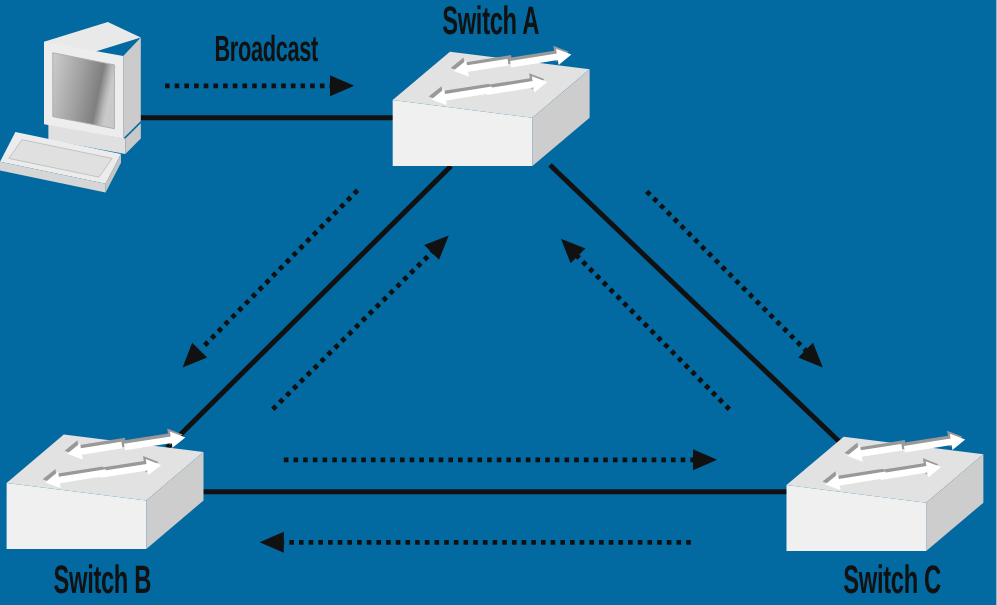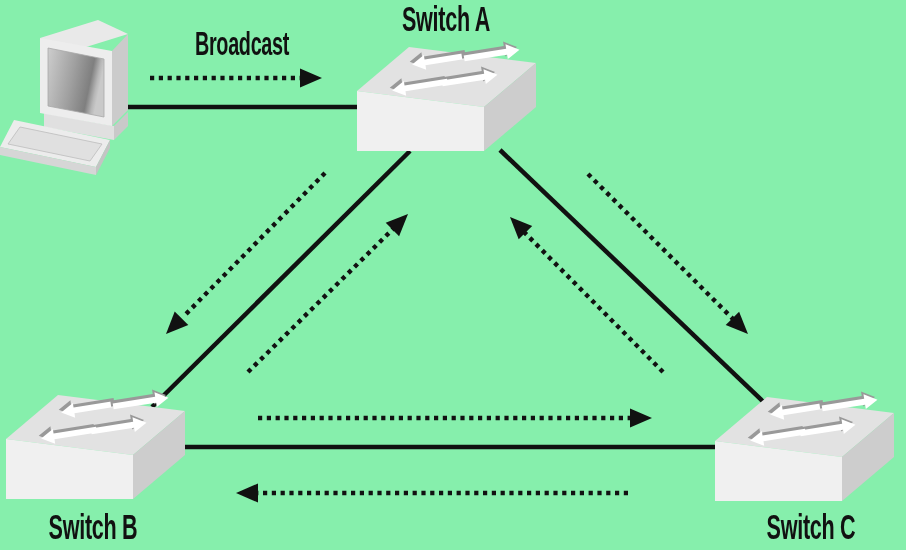--- a/index.html
+++ b/index.html
@@ -4,21 +4,21 @@
 <style>
   html, body {
     margin: 0;
     padding: 0;
     background: #ffffff;
   }
   .stage {
     position: relative;
     width: 906px;
     height: 550px;
-    background: #86efac;
+    background: #0369a1;
     overflow: hidden;
   }
   svg { display: block; }
   .lbl {
     font-family: "Liberation Sans", sans-serif;
     font-weight: 700;
     font-size: 36px;
     fill: #111111;
     letter-spacing: -0.5px;
   }

